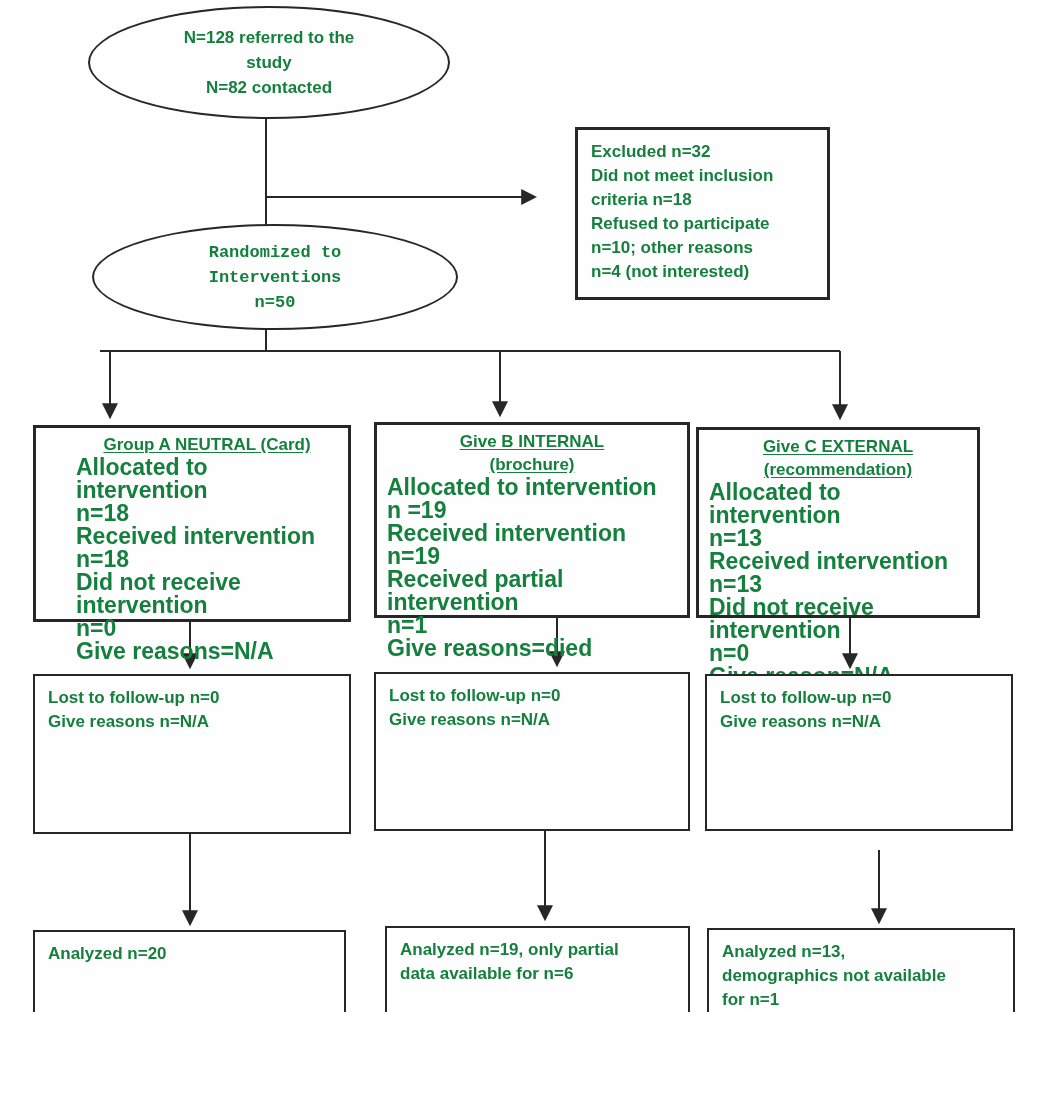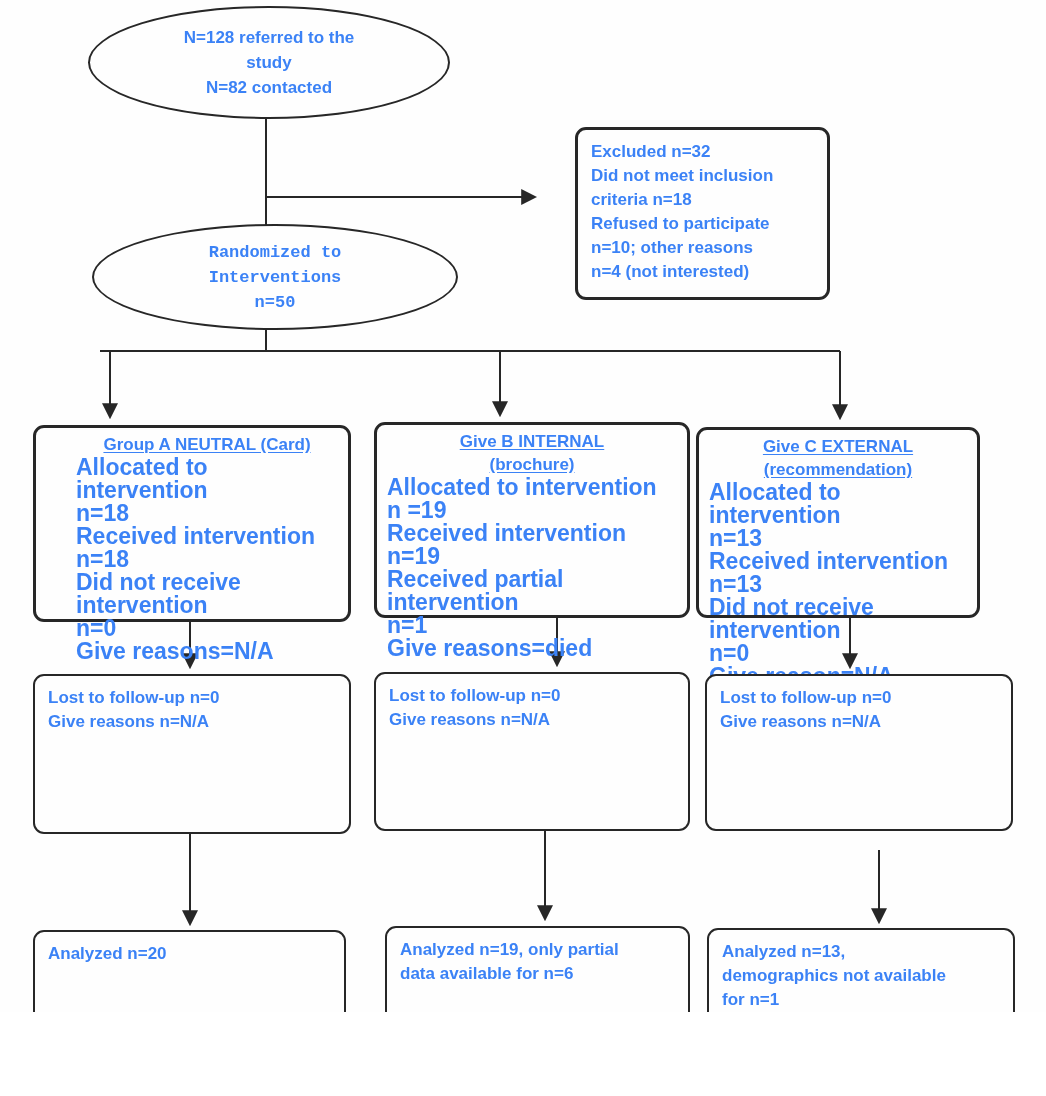--- a/index.html
+++ b/index.html
@@ -7,34 +7,33 @@
     padding: 0;
     background: #ffffff;
   }
   #canvas {
     position: relative;
     width: 1046px;
     height: 1012px;
     background: #fefefe;
     font-family: "Liberation Sans", sans-serif;
     font-weight: 700;
-    color: #3b82f6;
+    color: #15803d;
     overflow: hidden;
   }
   #connector-layer {
     position: absolute;
     left: 0; top: 0;
     width: 1046px; height: 1096px;
     pointer-events: none;
   }
   .node {
     position: absolute;
     box-sizing: border-box;
     background: #fefefe;
-    border-radius: 11px;
   }
   .ellipse {
     border: 2px solid #272727;
     border-radius: 50%;
     display: flex;
     align-items: center;
     justify-content: center;
     text-align: center;
   }
   .box {

